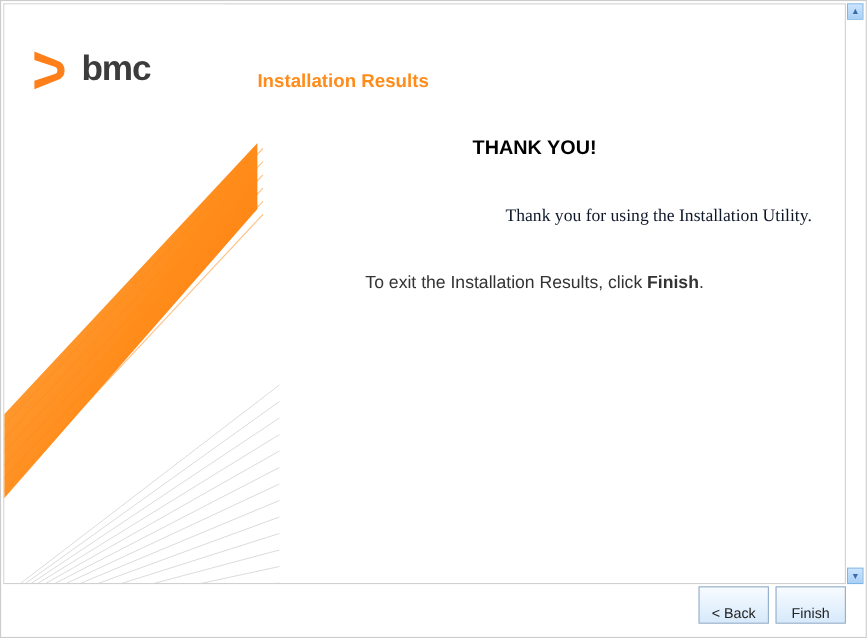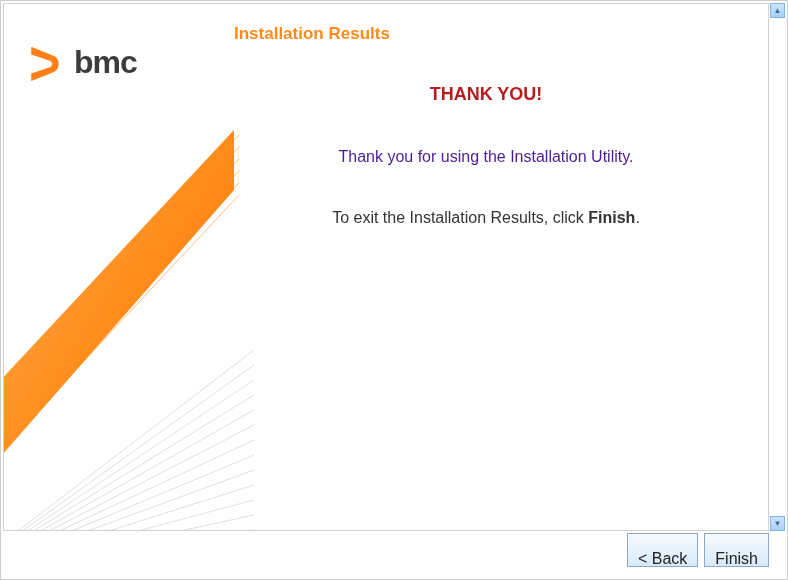--- a/index.html
+++ b/index.html
@@ -56,35 +56,37 @@
       left: 200px;
       top: 0;
       right: 0;
       height: 100%;
       padding: 20px 30px;
     }
     .heading {
       color: #ff8c1a;
       font-size: 17px;
       font-weight: bold;
+      margin-top: 40px;
       margin-bottom: 40px;
     }
     .thank-you {
-      color: #b91c1c;
+      color: #000000;
       font-size: 18px;
       font-weight: bold;
       text-align: center;
       margin-bottom: 40px;
     }
     .body-text {
-      color: #4c1d95;
+      color: #0f172a;
       font-size: 16px;
-      text-align: center;
+      text-align: right;
       margin-bottom: 40px;
       line-height: 1.5;
+      font-family: Liberation Serif, serif;
     }
     .exit-text {
       text-align: center;
       font-size: 16px;
       color: #333;
     }
     .exit-text strong {
       font-weight: bold;
     }
     .scrollbar {
@@ -114,21 +116,21 @@
       bottom: 12px;
       right: 18px;
       display: flex;
       gap: 6px;
     }
     .btn {
       min-width: 64px;
       height: 24px;
       background: linear-gradient(#f7fbff, #d7e9fb);
       border: 1px solid #8aa9c7;
-      font-size: 16px;
+      font-size: 13px;
       color: #222;
       cursor: pointer;
       padding: 16px 10px;
     }
   </style>
 </head>
 <body>
 
 <div class="main-area">
   <div class="sidebar">

